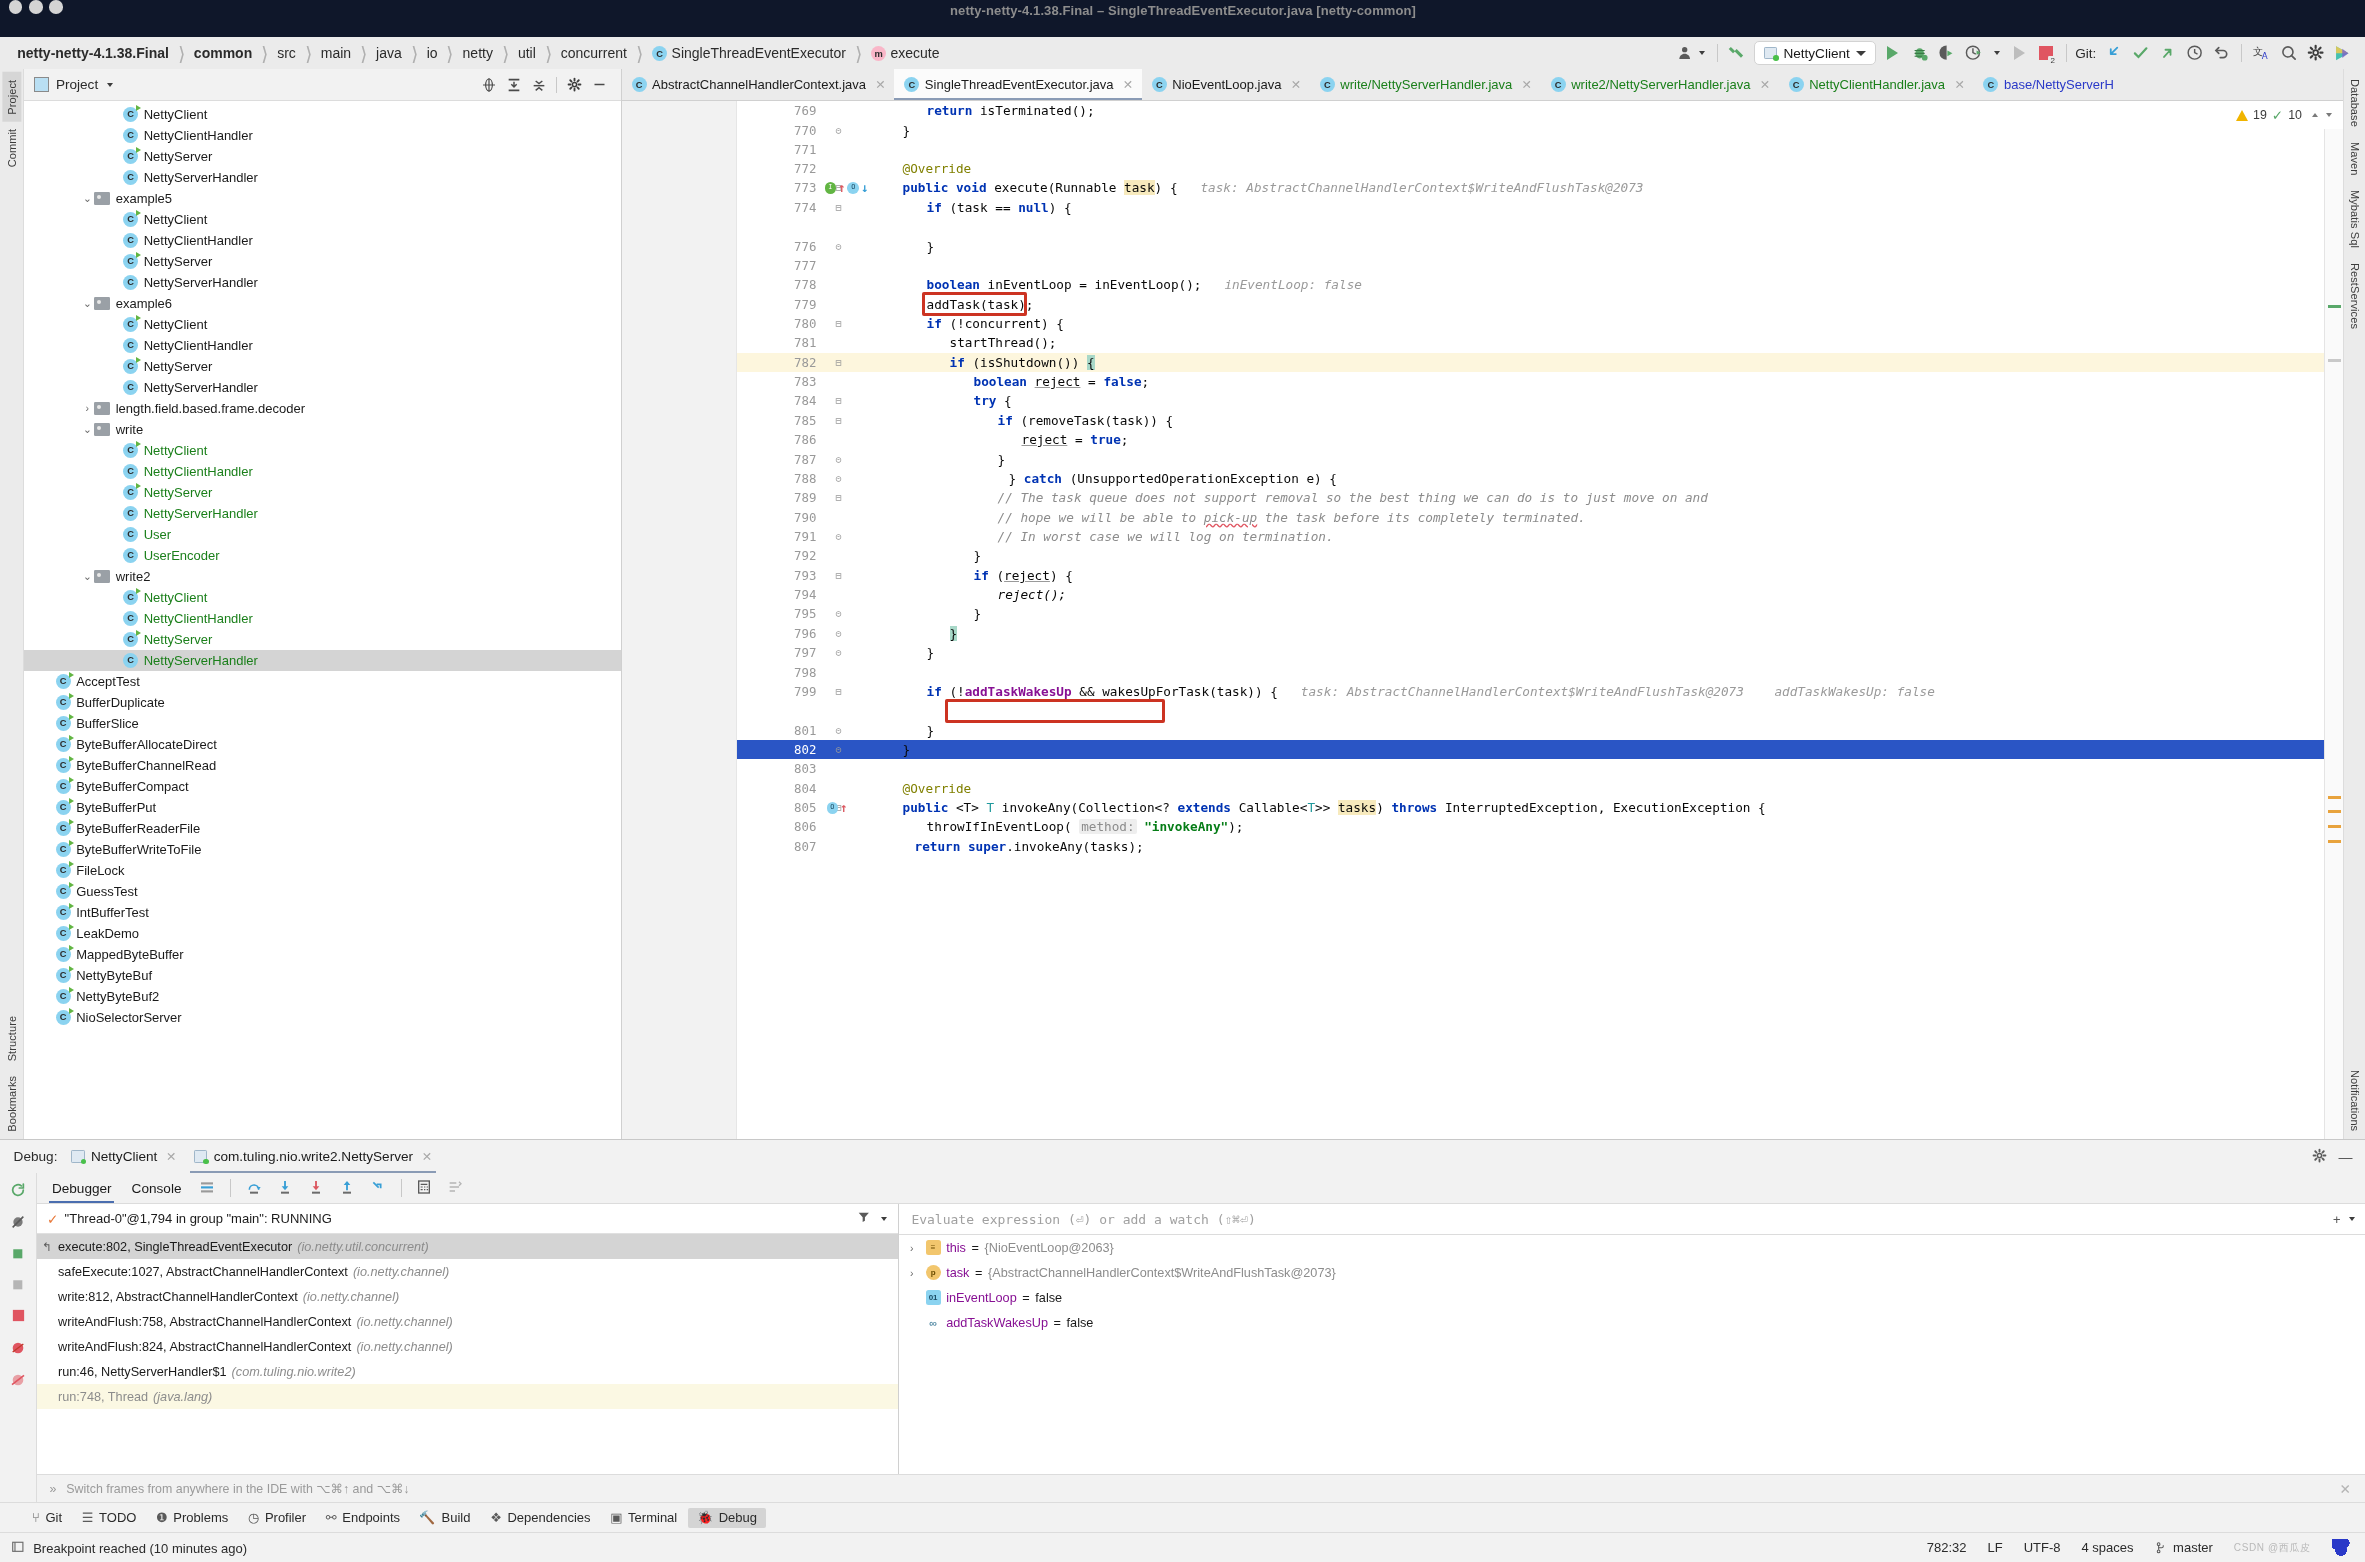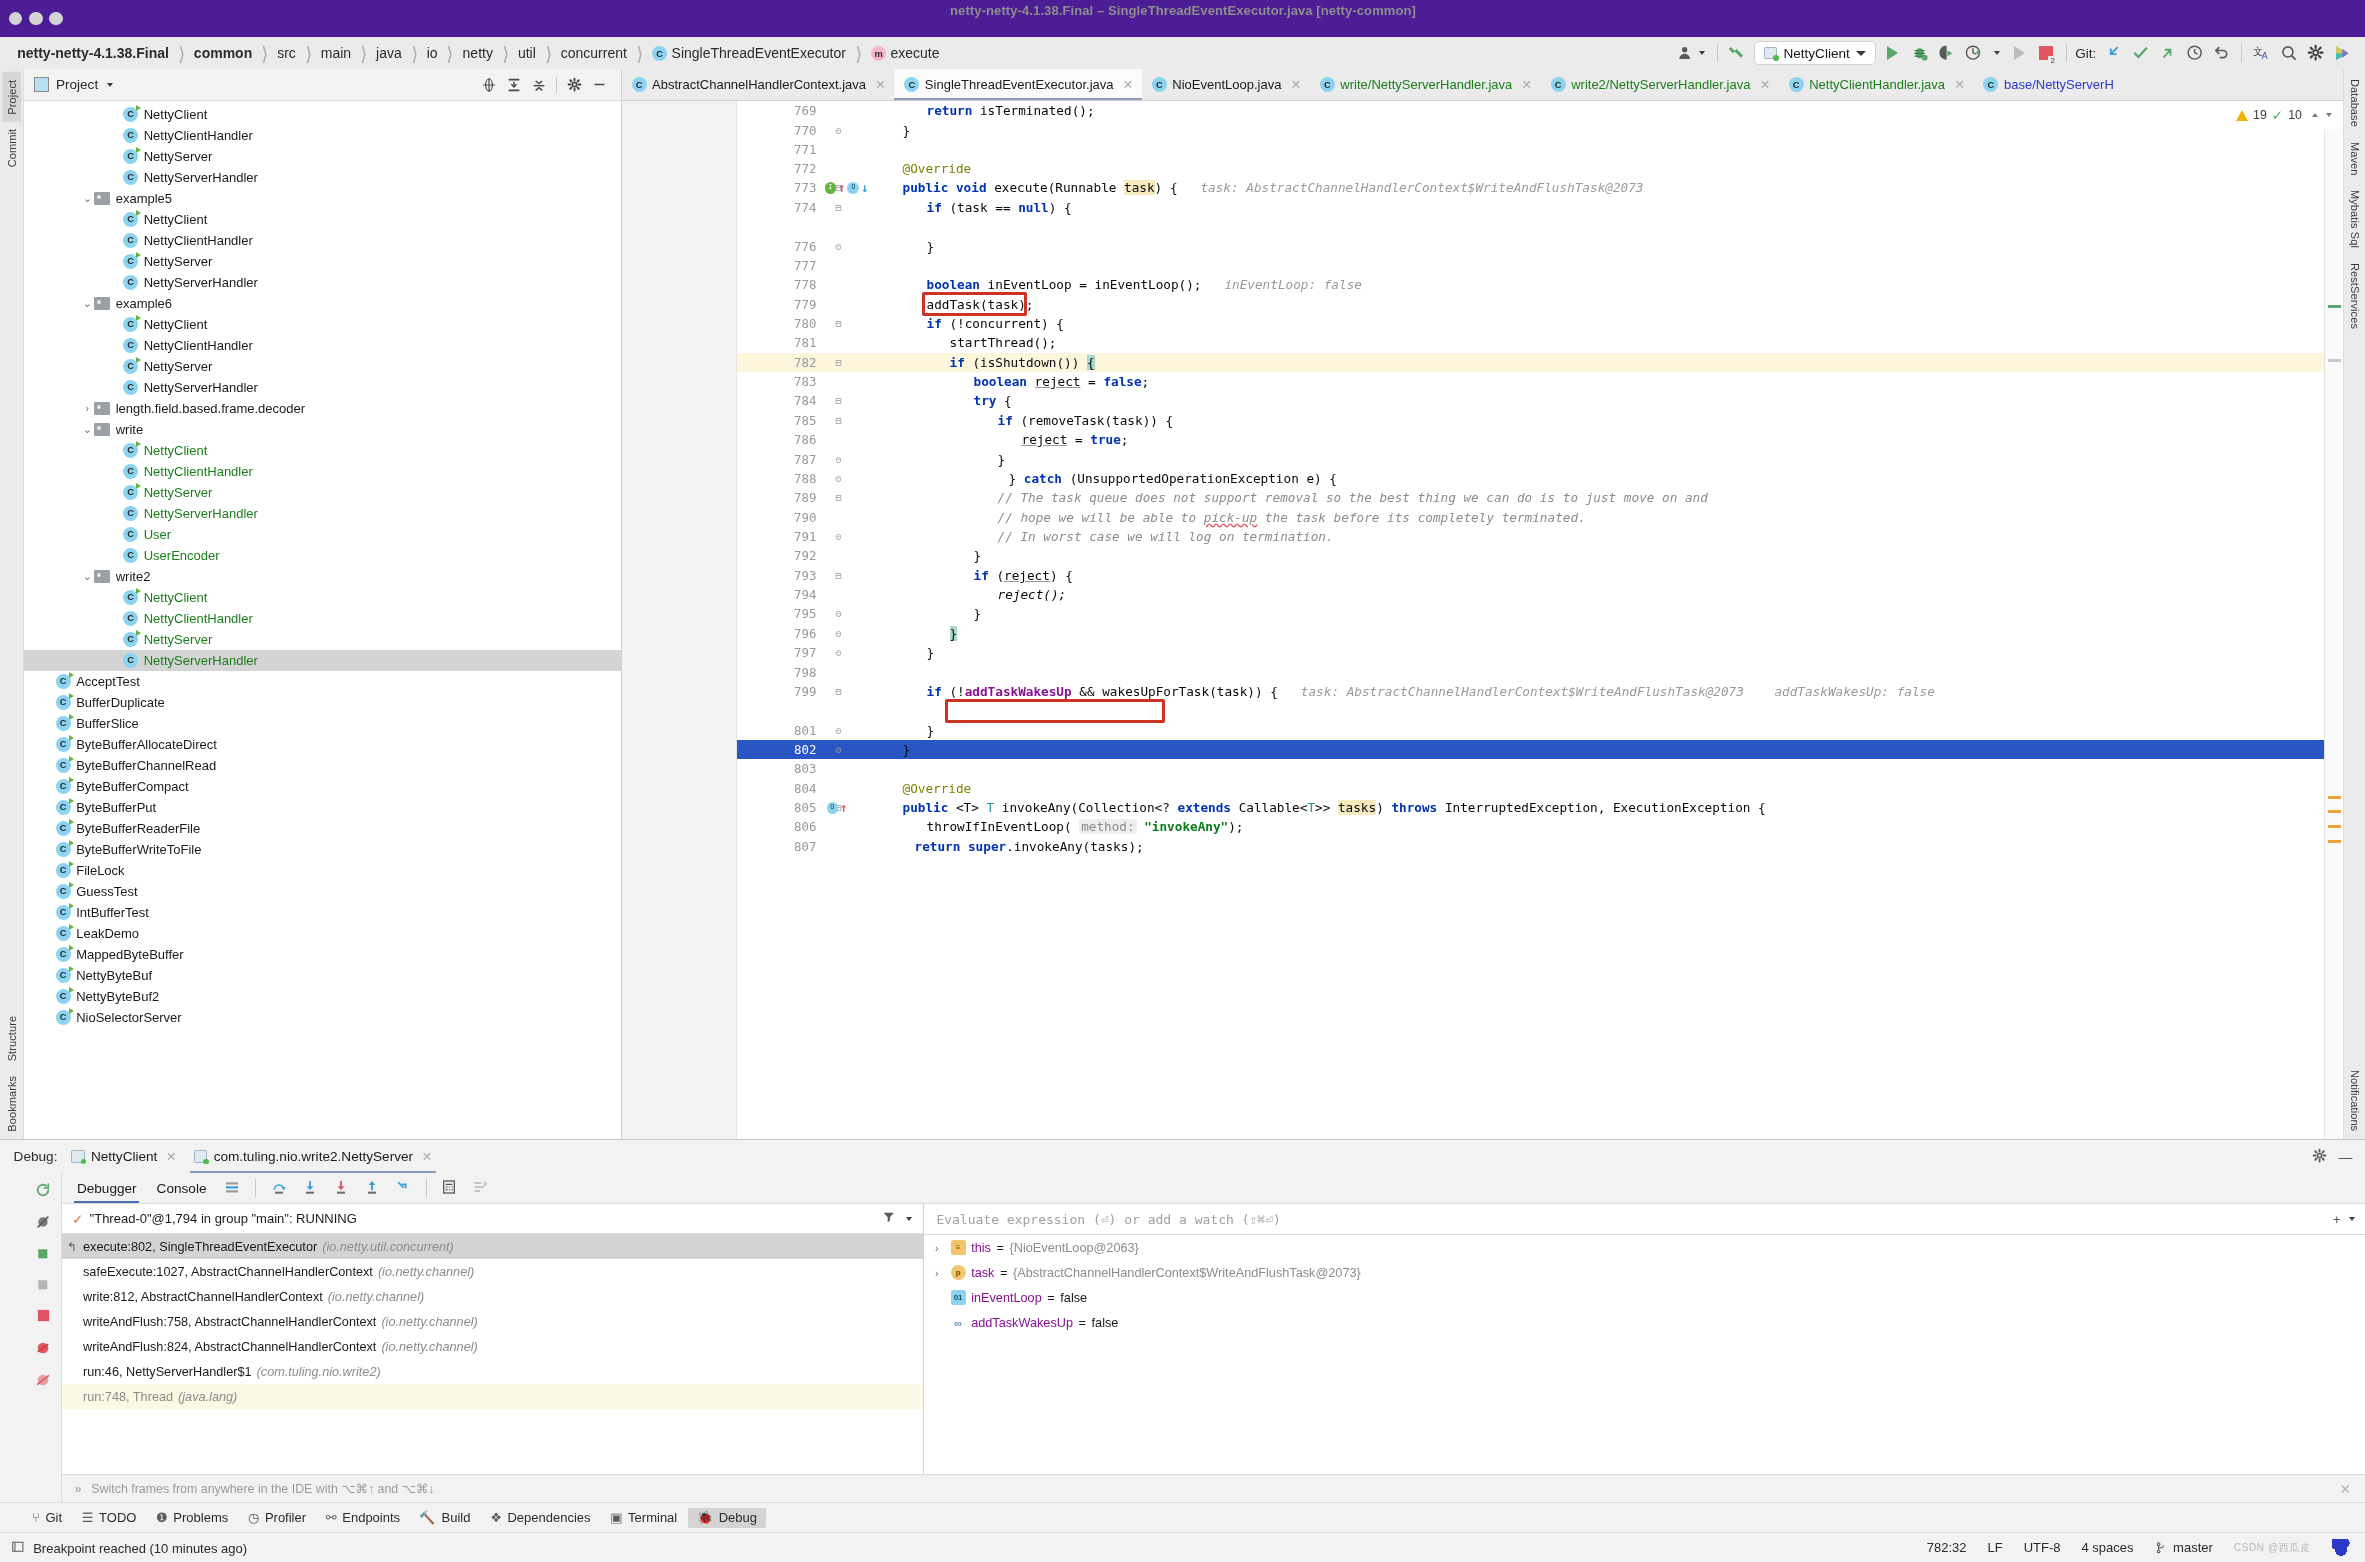--- a/index.html
+++ b/index.html
@@ -16,23 +16,23 @@
   
   .ide {
     position: absolute; inset: 0;
     display: flex; flex-direction: column;
     background: #f2f2f2;
   }
 
   
   .titlebar {
     height: 37px; min-height:37px;
-    background: #4c1d95;
+    background: #0f172a;
     position: relative;
-    display: flex; align-items: center;
+    display: flex; align-items: flex-start;
   }
   .mac-dots { display:flex; gap:6.8px; padding-left:8.6px; align-items:center; }
   .dot { width:13.6px; height:13.6px; border-radius:50%; background:#d4d4d4; }
   .win-title {
     position:absolute; left:0; right:0; top:2.5px;
     text-align:center; font-size:13px; color:#8d8d8d;
     font-weight:bold; letter-spacing:0.1px;
   }
 
   .toolbar {
@@ -225,21 +225,21 @@
   .dbg-tabrow {
     height:33px; min-height:33px; display:flex; align-items:center;
     padding-left:13.6px; background:#f2f2f2; gap:10px; position:relative;
   }
   .dbg-label { font-size:13.6px; color:#2b2b2b; }
   .dbg-tab { display:flex; align-items:center; gap:6.2px; font-size:13.6px; color:#1a1a1a; padding:0 3.7px; height:100%; position:relative;}
   .dbg-tab.active:after{content:"";position:absolute;left:0;right:0;bottom:0;height:2.5px;background:#8a9bb5;}
   .dbg-tab .x{color:#a8a8a8;font-size:12.4px;margin-left:2.5px;}
   .dbg-right-icons{margin-left:auto;display:flex;align-items:center;gap:11px;padding-right:13.6px;color:#5a5a5a;font-size:14px;}
 
-  .dbg-main { flex:1 1 auto; display:flex; min-height:0;padding-left:25px; }
+  .dbg-main { flex:1 1 auto; display:flex; min-height:0; }
   .dbg-vtools {
     width:37px;min-width:37px;background:#f2f2f2;display:flex;flex-direction:column;
     align-items:center;padding-top:8.6px;gap:13.6px; border-right:0.6px solid #dcdcdc;
   }
   .dbg-vtools span{ font-size:15px; }
 
   .dbg-inner { flex:1 1 auto; display:flex; flex-direction:column; min-width:0; }
   .dbg-toolrow {
     height:31px;min-height:31px;display:flex;align-items:center;gap:15px;
     padding-left:12.4px;background:#f2f2f2;border-bottom:0.6px solid #dcdcdc;

